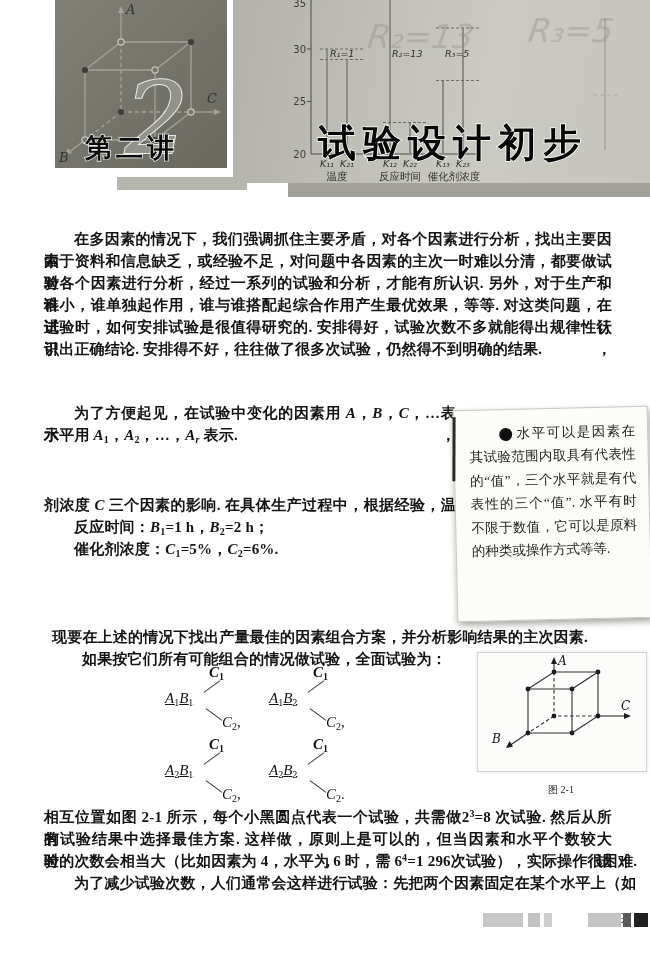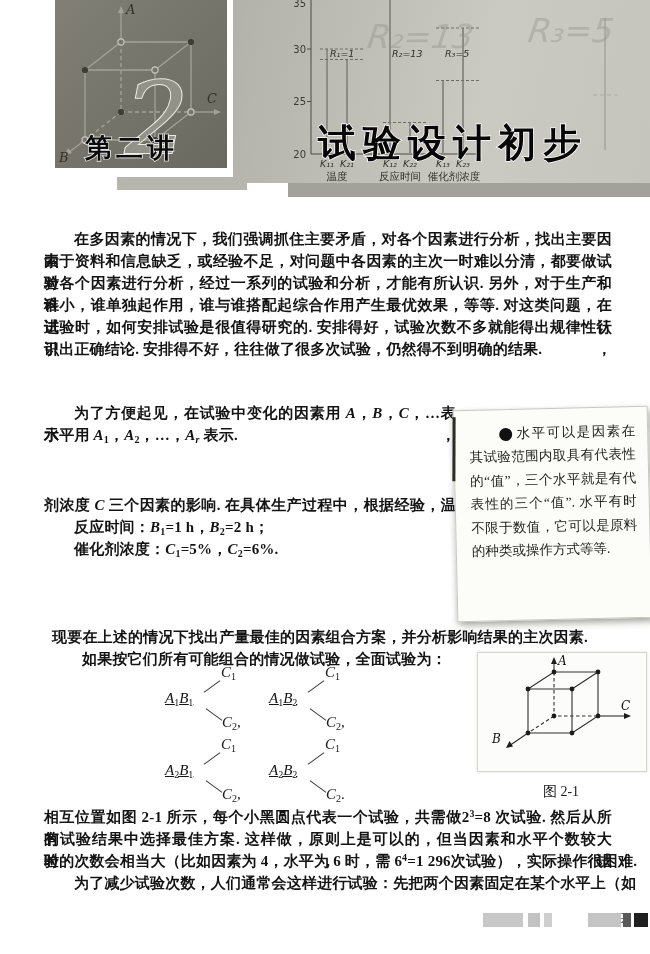--- a/index.html
+++ b/index.html
@@ -30,27 +30,27 @@
         font-size:9px;line-height:13px;text-align:center;vertical-align:1px;font-style:normal;font-family:"DejaVu Sans",sans-serif;}
   
   #note{left:455px;top:408px;width:193px;height:210px;background:#fcfcf9;border:1px solid #c8c8c0;
         transform:rotate(-1.3deg);box-shadow:3px 4px 7px rgba(60,60,50,.35), -2px 2px 4px rgba(60,60,50,.15);}
   #note-mark{position:absolute;left:-2px;top:6px;width:3px;height:64px;background:#2b2b25;transform:rotate(1.5deg);}
   #note-text{margin:12px 12px 0 15px;font-size:13.5px;line-height:23.4px;text-align:justify;text-indent:2.2em;color:#1d1d18;}
   
   #trees{left:165px;top:670px;width:310px;height:145px;}
   .tree{position:absolute;width:110px;height:64px;font-size:15px;}
   .tree .root{position:absolute;left:0;top:20px;text-decoration:underline;}
-  .tree .c1{position:absolute;left:56px;top:-6px;}
+  .tree .c1{position:absolute;left:44px;top:-6px;font-weight:bold;}
   .tree .c2{position:absolute;left:57px;top:44px;}
   .tree .b1{position:absolute;left:37px;top:16px;width:20px;border-top:1.1px solid #3a3a3a;transform:rotate(-36deg);}
   .tree .b2{position:absolute;left:39px;top:44px;width:20px;border-top:1.1px solid #3a3a3a;transform:rotate(36deg);}
   
   #figure{left:477px;top:652px;width:168px;height:118px;background:#fcfcfa;border:1px solid #d6d6ce;box-shadow:0 0 3px rgba(0,0,0,.12);}
-  #figure-caption{left:477px;top:783px;width:168px;text-align:center;font-size:14px;color:#1a1a1a;}
+  #figure-caption{left:477px;top:783px;width:168px;text-align:center;font-size:10px;color:#1a1a1a;}
   .figlab{font-style:italic;font-size:12px;fill:#111;font-family:"DejaVu Serif",serif;}
   
   .fblock{position:absolute;top:913px;height:14px;}
   #pageno{position:absolute;top:910px;left:556px;width:28px;text-align:center;font-size:15px;color:#2c2c2c;margin-left:48px;}
 </style>
 </head>
 <body>
 
 <div id="page">
 

